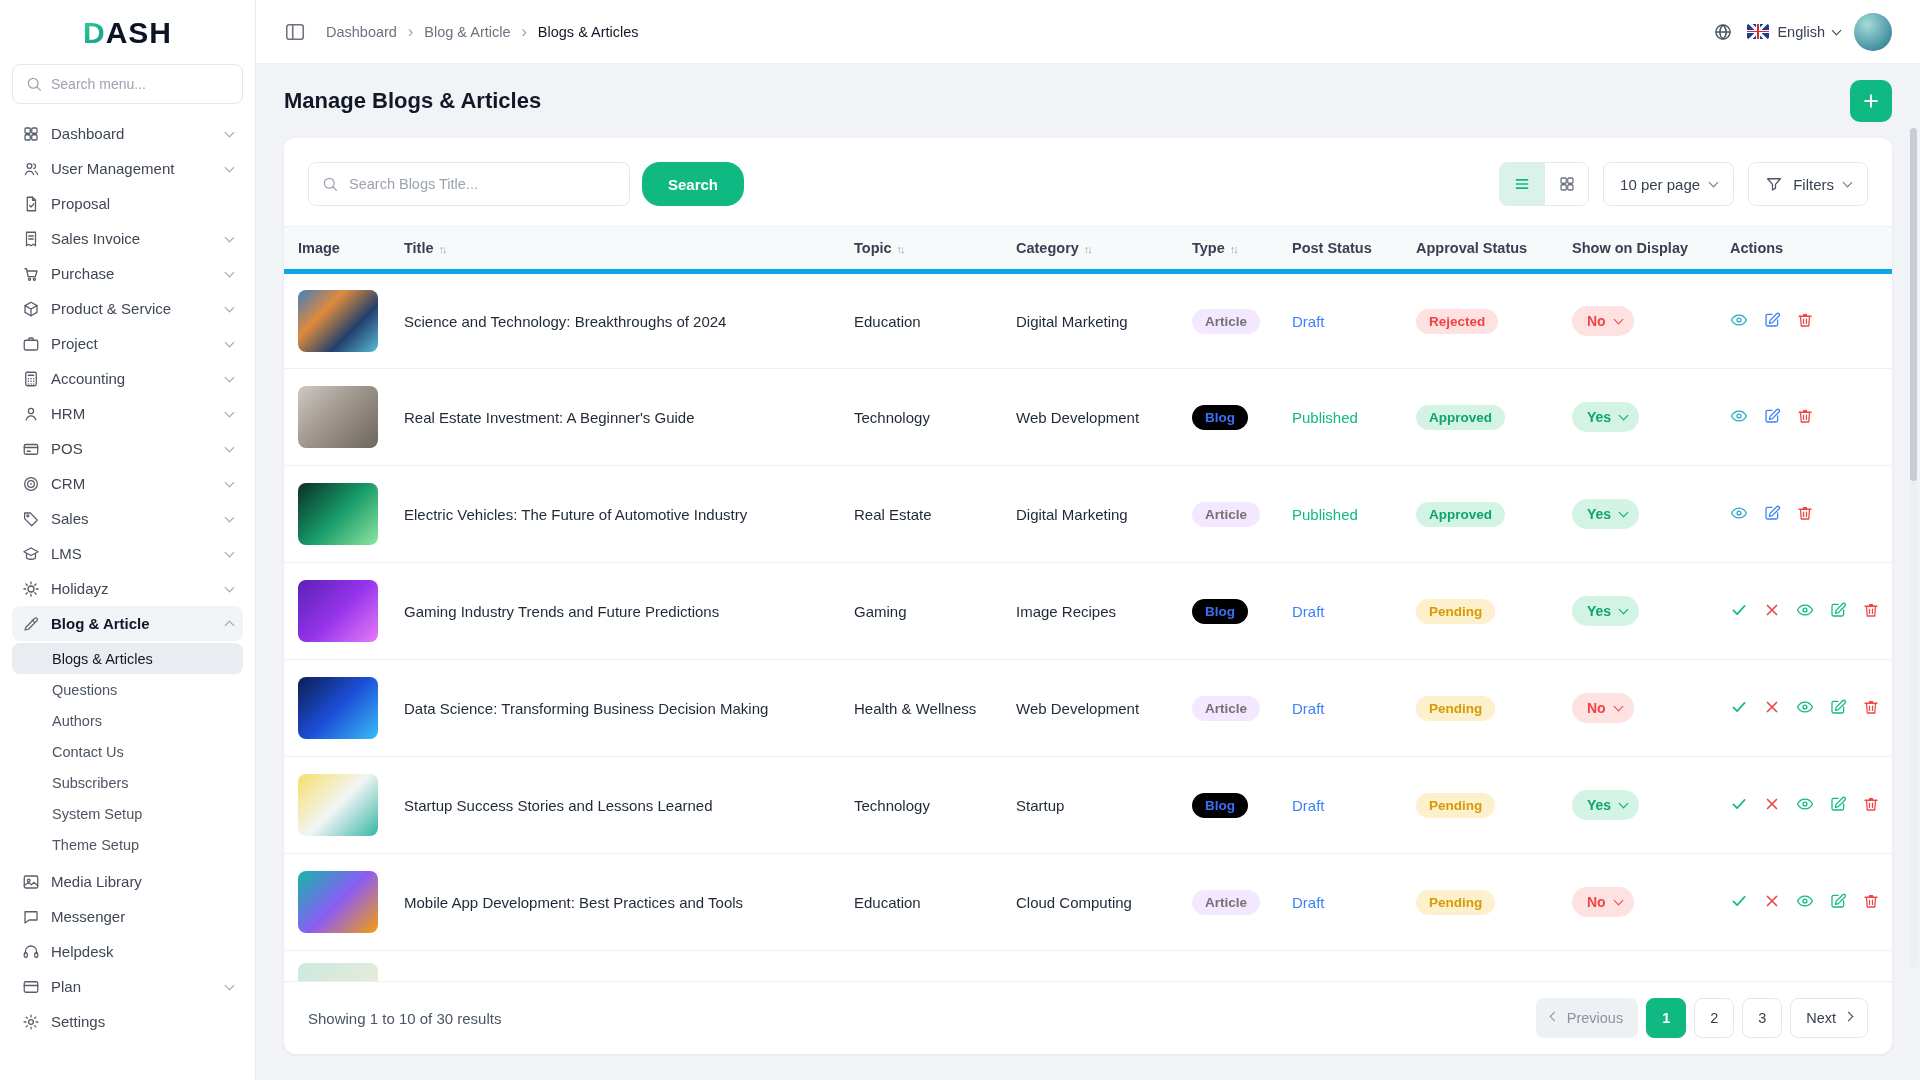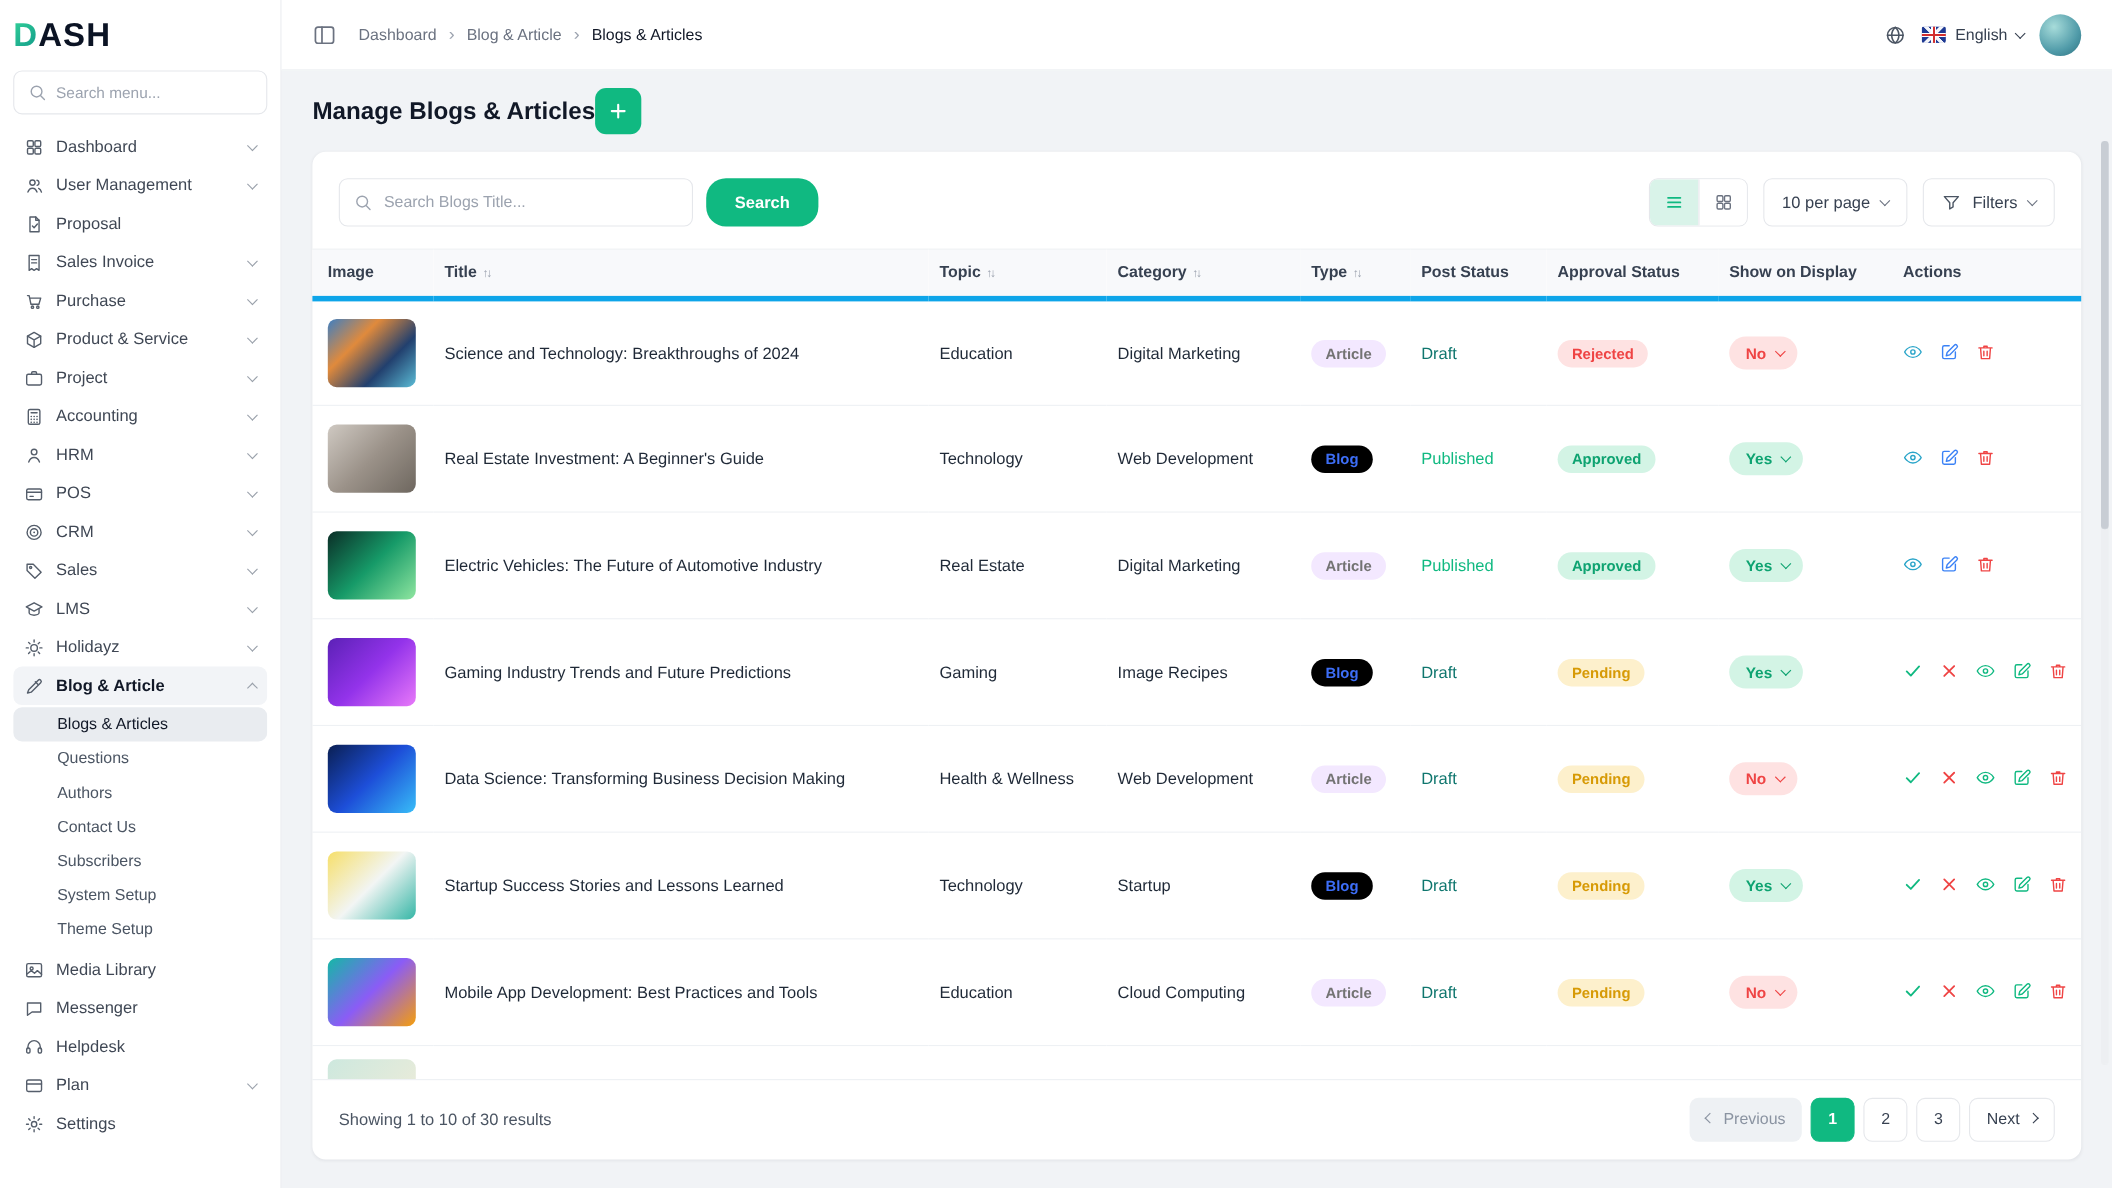--- a/index.html
+++ b/index.html
@@ -1,21 +1,21 @@
 <!DOCTYPE html>
 <html><head>
 <meta charset="utf-8">
 <style>
   *{margin:0;padding:0;box-sizing:border-box}
   html,body{width:1920px;height:1080px;overflow:hidden;font-family:"Liberation Sans","DejaVu Sans",sans-serif;background:#f1f3f6;color:#111827}
   .app{display:flex;width:100%;height:100%}
 
   
   .sidebar{width:256px;min-width:256px;background:#fff;border-right:1px solid #e8eaee;padding:12px 12px 0;display:flex;flex-direction:column;overflow:hidden}
-  .logo{font-size:30px;font-weight:800;letter-spacing:1px;color:#0b1324;text-align:left;margin:4px 0 14px}
+  .logo{font-size:30px;font-weight:800;letter-spacing:1px;color:#0b1324;text-align:center;margin:4px 0 14px}
   .logo .d{background:linear-gradient(135deg,#34d399,#0d9488);-webkit-background-clip:text;background-clip:text;color:transparent}
   .menu-search{display:flex;align-items:center;gap:8px;height:40px;border:1px solid #e5e7eb;border-radius:8px;padding:0 12px;color:#9ca3af;margin-bottom:12px;background:#fff}
   .menu-search input{border:none;outline:none;flex:1;font-size:14px;color:#374151;background:transparent;min-width:0}
   .menu-search input::placeholder{color:#9ca3af}
   .icon{display:inline-flex;width:18px;height:18px;flex:none}
   .icon svg{width:100%;height:100%}
   #sidebar-menu{flex:1;overflow:hidden}
   .side-item{display:flex;align-items:center;gap:11px;height:35px;padding:0 10px;border-radius:8px;color:#3f4754;font-size:15px;cursor:pointer}
   .side-item .icon{color:#555e6b}
   .side-item .chev{margin-left:auto;color:#9aa1ab}
@@ -48,21 +48,21 @@
       linear-gradient(to bottom,transparent 38%,#fff 38%,#fff 62%,transparent 62%),
       linear-gradient(to right,transparent 40%,#fff 40%,#fff 60%,transparent 60%)}
   .flag::after{content:"";position:absolute;inset:0;background:
       linear-gradient(to bottom,transparent 44%,#d22e2e 44%,#d22e2e 56%,transparent 56%),
       linear-gradient(to right,transparent 45%,#d22e2e 45%,#d22e2e 55%,transparent 55%)}
   .avatar{width:38px;height:38px;border-radius:50%;border:none;cursor:pointer;
     background:radial-gradient(circle at 35% 30%,#a7dcda,#4f9aa8 62%,#2d6f7e)}
 
   
   .content{flex:1;padding:16px 28px 0;overflow:hidden;position:relative}
-  .page-head{display:flex;align-items:center;margin-bottom:16px}
+  .page-head{display:flex;align-items:center;justify-content:space-between;margin-bottom:16px}
   .page-title{font-size:22px;font-weight:700;color:#111827}
   .add-btn{width:42px;height:42px;border-radius:10px;background:#10b981;color:#fff;border:none;display:flex;align-items:center;justify-content:center;cursor:pointer}
   .add-btn .icon{width:20px;height:20px}
   .card{background:#fff;border-radius:12px;box-shadow:0 1px 3px rgba(16,24,40,.06)}
   .controls{display:flex;align-items:center;justify-content:space-between;padding:24px 24px 20px}
   .search-group{display:flex;gap:12px}
   .input-wrap{position:relative;width:322px;height:44px}
   .input-wrap .in-icon{position:absolute;left:13px;top:13px;color:#9ca3af}
   .input-wrap input{width:100%;height:100%;border:1px solid #e5e7eb;border-radius:8px;padding:0 12px 0 40px;font-size:14.5px;outline:none;color:#374151}
   .input-wrap input::placeholder{color:#9ca3af}
@@ -85,21 +85,21 @@
   tbody td{border-bottom:1px solid #eef1f4;height:97px;padding:0 10px;font-size:15px;color:#1f2937;vertical-align:middle;overflow:hidden}
   tbody td:first-child{padding-left:14px}
   .thumb{width:80px;height:62px;border-radius:8px}
   .badge{display:inline-block;padding:5px 13px;border-radius:15px;font-size:13.5px;font-weight:600}
   .type-article{background:#f3e8ff;color:#737373}
   .type-blog{background:#000000;color:#3d6ef7}
   .appr-rejected{background:#fee2e2;color:#ef4444}
   .appr-approved{background:#d3f4e5;color:#0ea371}
   .appr-pending{background:#fdf0cc;color:#d79a06}
   .post-status.published{color:#10b981}
-  .post-status.draft{color:#0f766e}
+  .post-status.draft{color:#3b82f6}
   .show-select{display:inline-flex;align-items:center;gap:9px;padding:7px 12px 7px 15px;border-radius:16px;border:none;font-size:14px;font-weight:700;cursor:pointer}
   .show-select.yes{background:#d3f4e5;color:#0ea371}
   .show-select.no{background:#fee2e2;color:#ef4444}
   .actions{display:flex;align-items:center;gap:13px}
   .act{background:none;border:none;width:20px;height:20px;padding:0;cursor:pointer;display:inline-flex}
   .act svg{width:100%;height:100%}
   .act-view{color:#2aa5c9}
   .act-edit{color:#3b82f6}
   .act-delete{color:#ef4444}
   .act-approve{color:#10b981}

